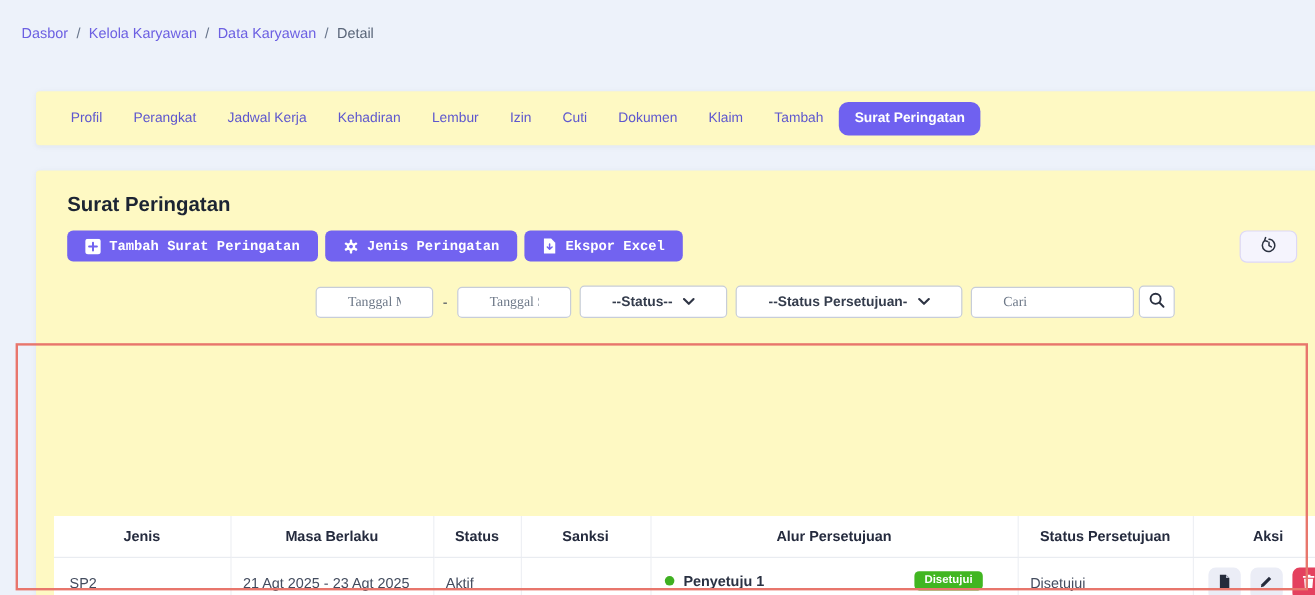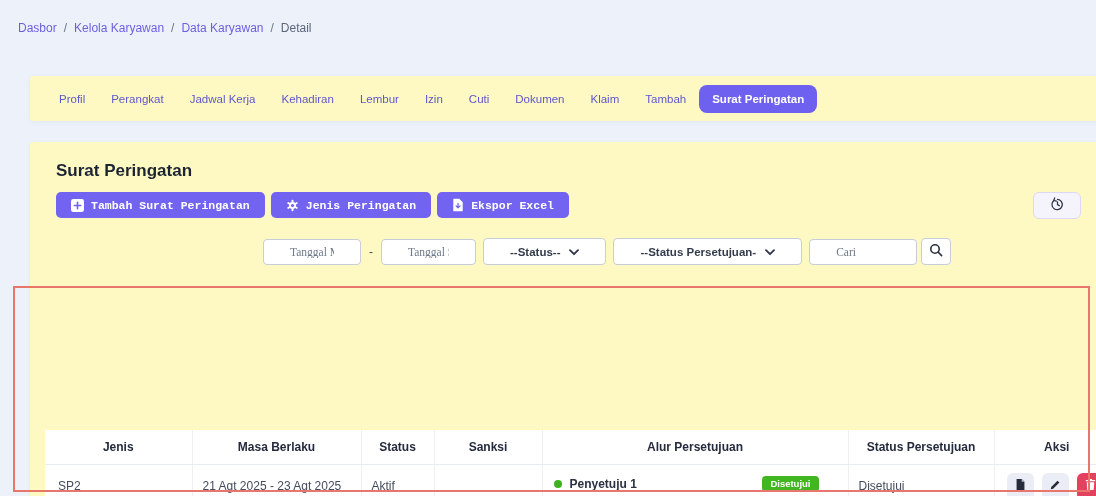--- a/index.html
+++ b/index.html
@@ -26,21 +26,21 @@
 
   .actions-row{position:absolute;left:26px;top:50px;display:flex;gap:6px}
   .btn-primary{display:inline-flex;align-items:center;gap:7px;height:26px;padding:0 15px;background:#7263f0;border:none;border-radius:5px;color:#fff;font-size:11.5px;font-weight:700;cursor:pointer;font-family:Liberation Mono, monospace}
   .btn-primary .ic{display:flex;align-items:center}
   .history-btn{position:absolute;left:1003px;top:50px;width:48px;height:27px;background:#f5f4fd;border:1px solid #ddd8f6;border-radius:6px;display:flex;align-items:center;justify-content:center;cursor:pointer}
 
   
   .filters-row{position:absolute;left:233px;top:96px;display:flex;align-items:center;gap:7px}
   .f-input{height:26px;border:1px solid #c7cdd9;border-radius:4px;padding:0 26px;font-size:11.5px;color:#3f4859;font-family:Liberation Serif, serif;outline:none;background:#fff}
   .f-input::placeholder{color:#6d7888;opacity:1}
-  .w-date1{width:98px}.w-date2{width:95px}.w-search{width:108px}
+  .w-date1{width:98px}.w-date2{width:95px}.w-search{width:136px}
   .dash{color:#3f4859;padding:0 1px}
   .f-select{height:27px;border:1px solid #c7cdd9;border-radius:4px;display:flex;align-items:center;gap:9px;padding:0 26px;font-size:11.5px;font-weight:600;color:#343c4c;cursor:pointer;background:#fff;white-space:nowrap}
   .search-btn{width:30px;height:27px;border:1px solid #c7cdd9;border-radius:4px;background:#fff;display:flex;align-items:center;justify-content:center;cursor:pointer;margin-left:-3px}
 
   
   .table-zone{position:absolute;left:15px;top:288px;width:1074px;height:208px;background:#fff}
   table{border-collapse:collapse;table-layout:fixed;width:1074px}
   th{height:34px;font-size:12px;font-weight:700;color:#252b3e;border-right:1px solid #eef0f4;border-bottom:1px solid #e9ecf1;text-align:center;background:#fff}
   th:last-child,td:last-child{border-right:none}
   td{vertical-align:top;padding:13px 10px 10px;font-size:12px;color:#434c5e;border-right:1px solid #eef0f4;line-height:1.45}

